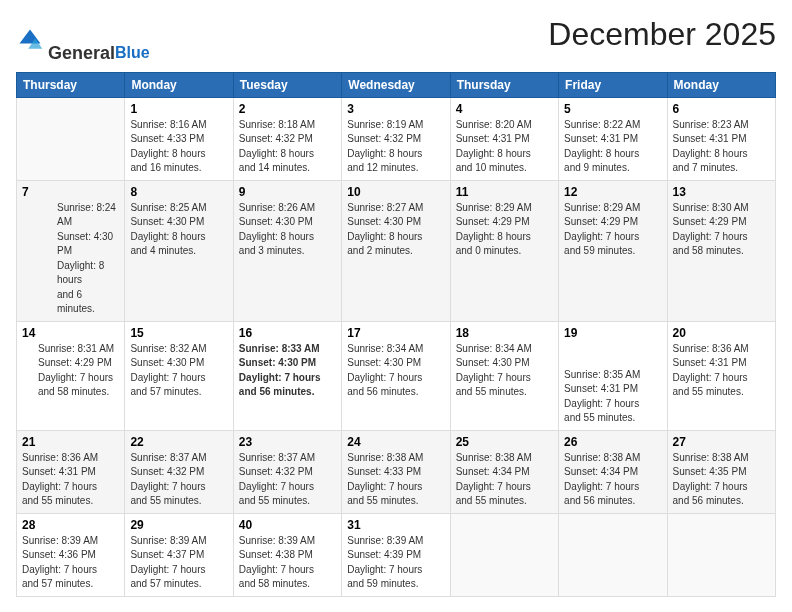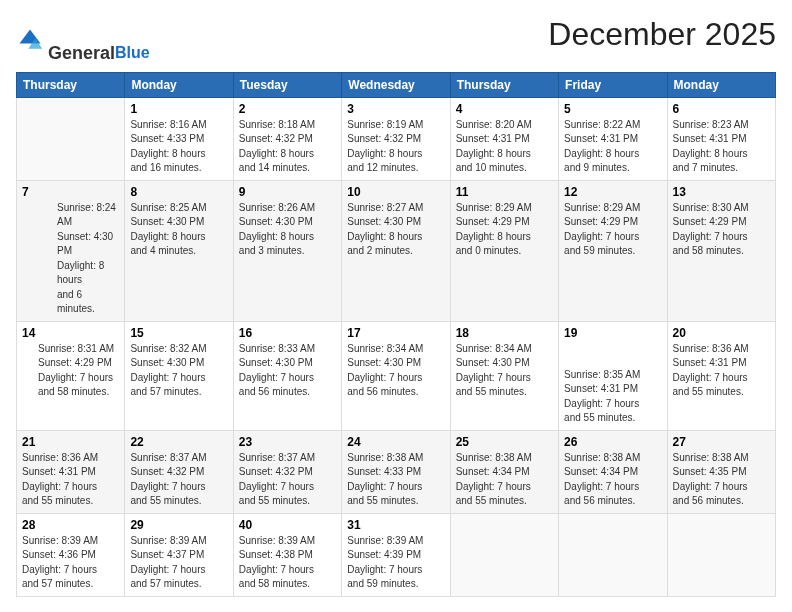--- a/index.html
+++ b/index.html
@@ -233,21 +233,21 @@
         </td>
         <td>
           <span class="day-number">15</span>
           <div class="day-info" style="white-space: pre-line;">Sunrise: 8:32 AM
 Sunset: 4:30 PM
 Daylight: 7 hours
 and 57 minutes.</div>
         </td>
         <td>
           <span class="day-number">16</span>
-          <div class="day-info" style="white-space: pre-line;">Sunrise: 8:33 AM
+          <div class="day-info" style="white-space: pre-line; font-weight: bold;">Sunrise: 8:33 AM
 Sunset: 4:30 PM
 Daylight: 7 hours
 and 56 minutes.</div>
         </td>
         <td>
           <span class="day-number">17</span>
           <div class="day-info" style="white-space: pre-line;">Sunrise: 8:34 AM
 Sunset: 4:30 PM
 Daylight: 7 hours
 and 56 minutes.</div>

